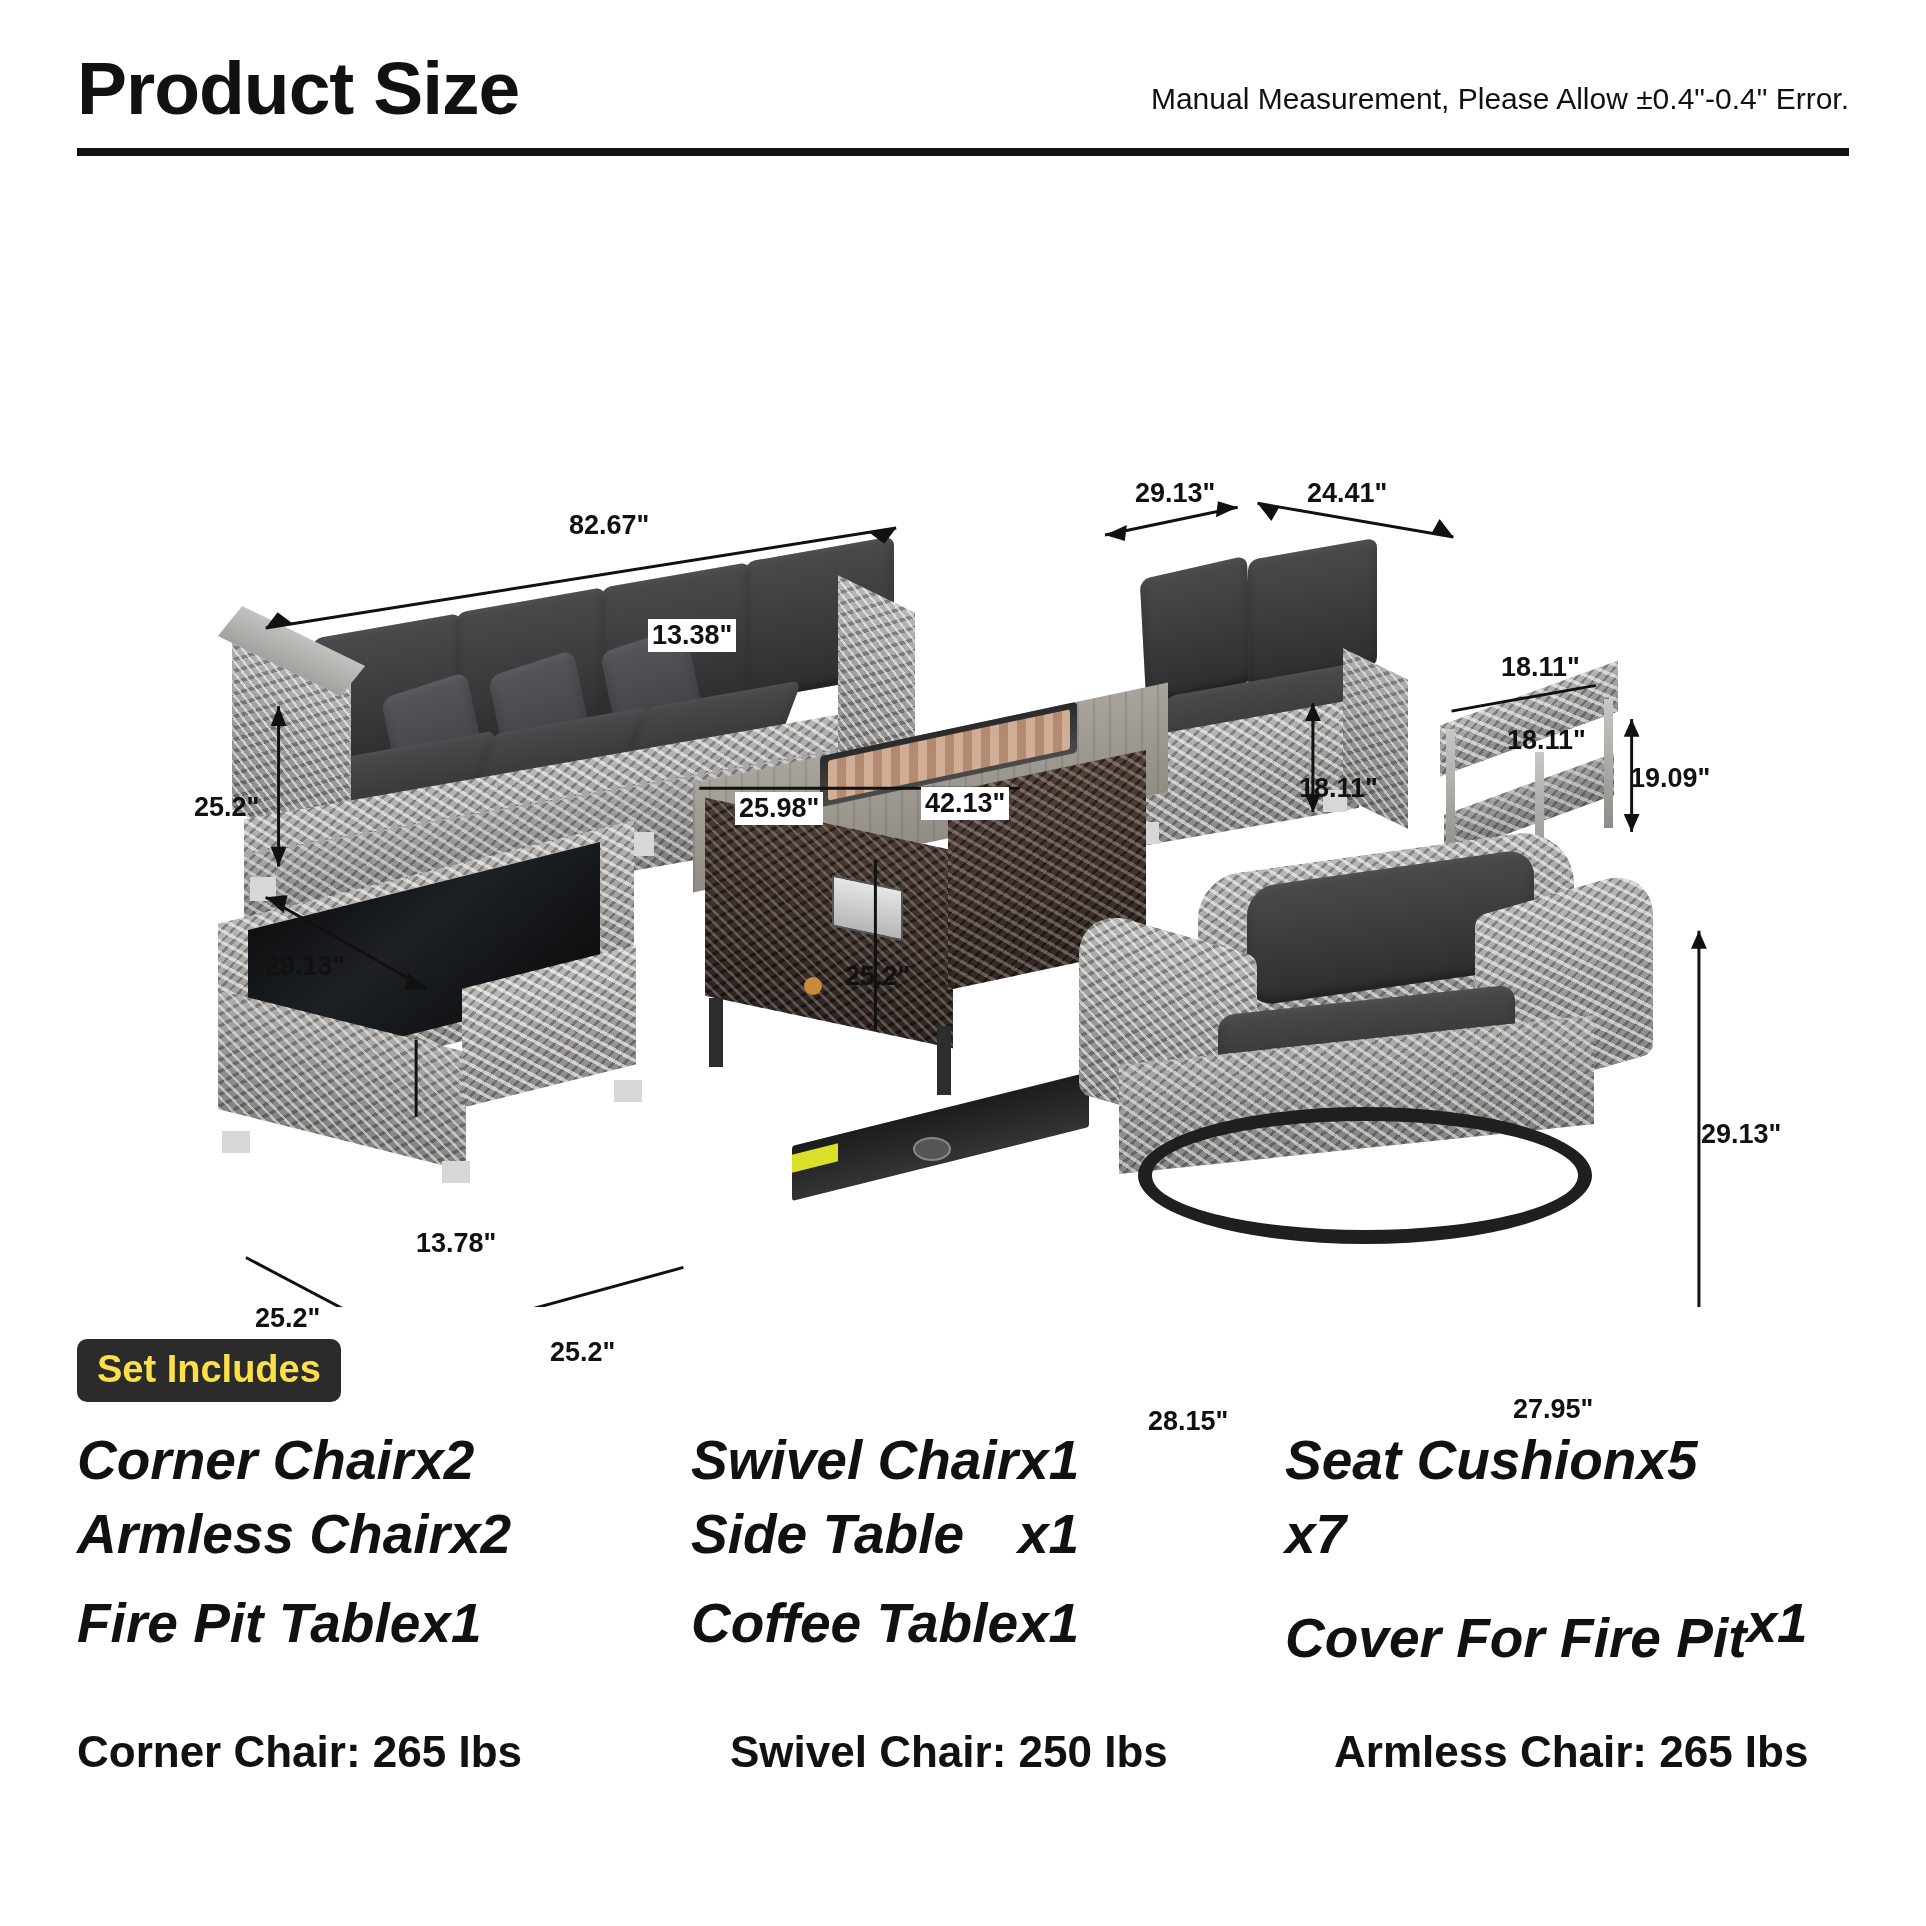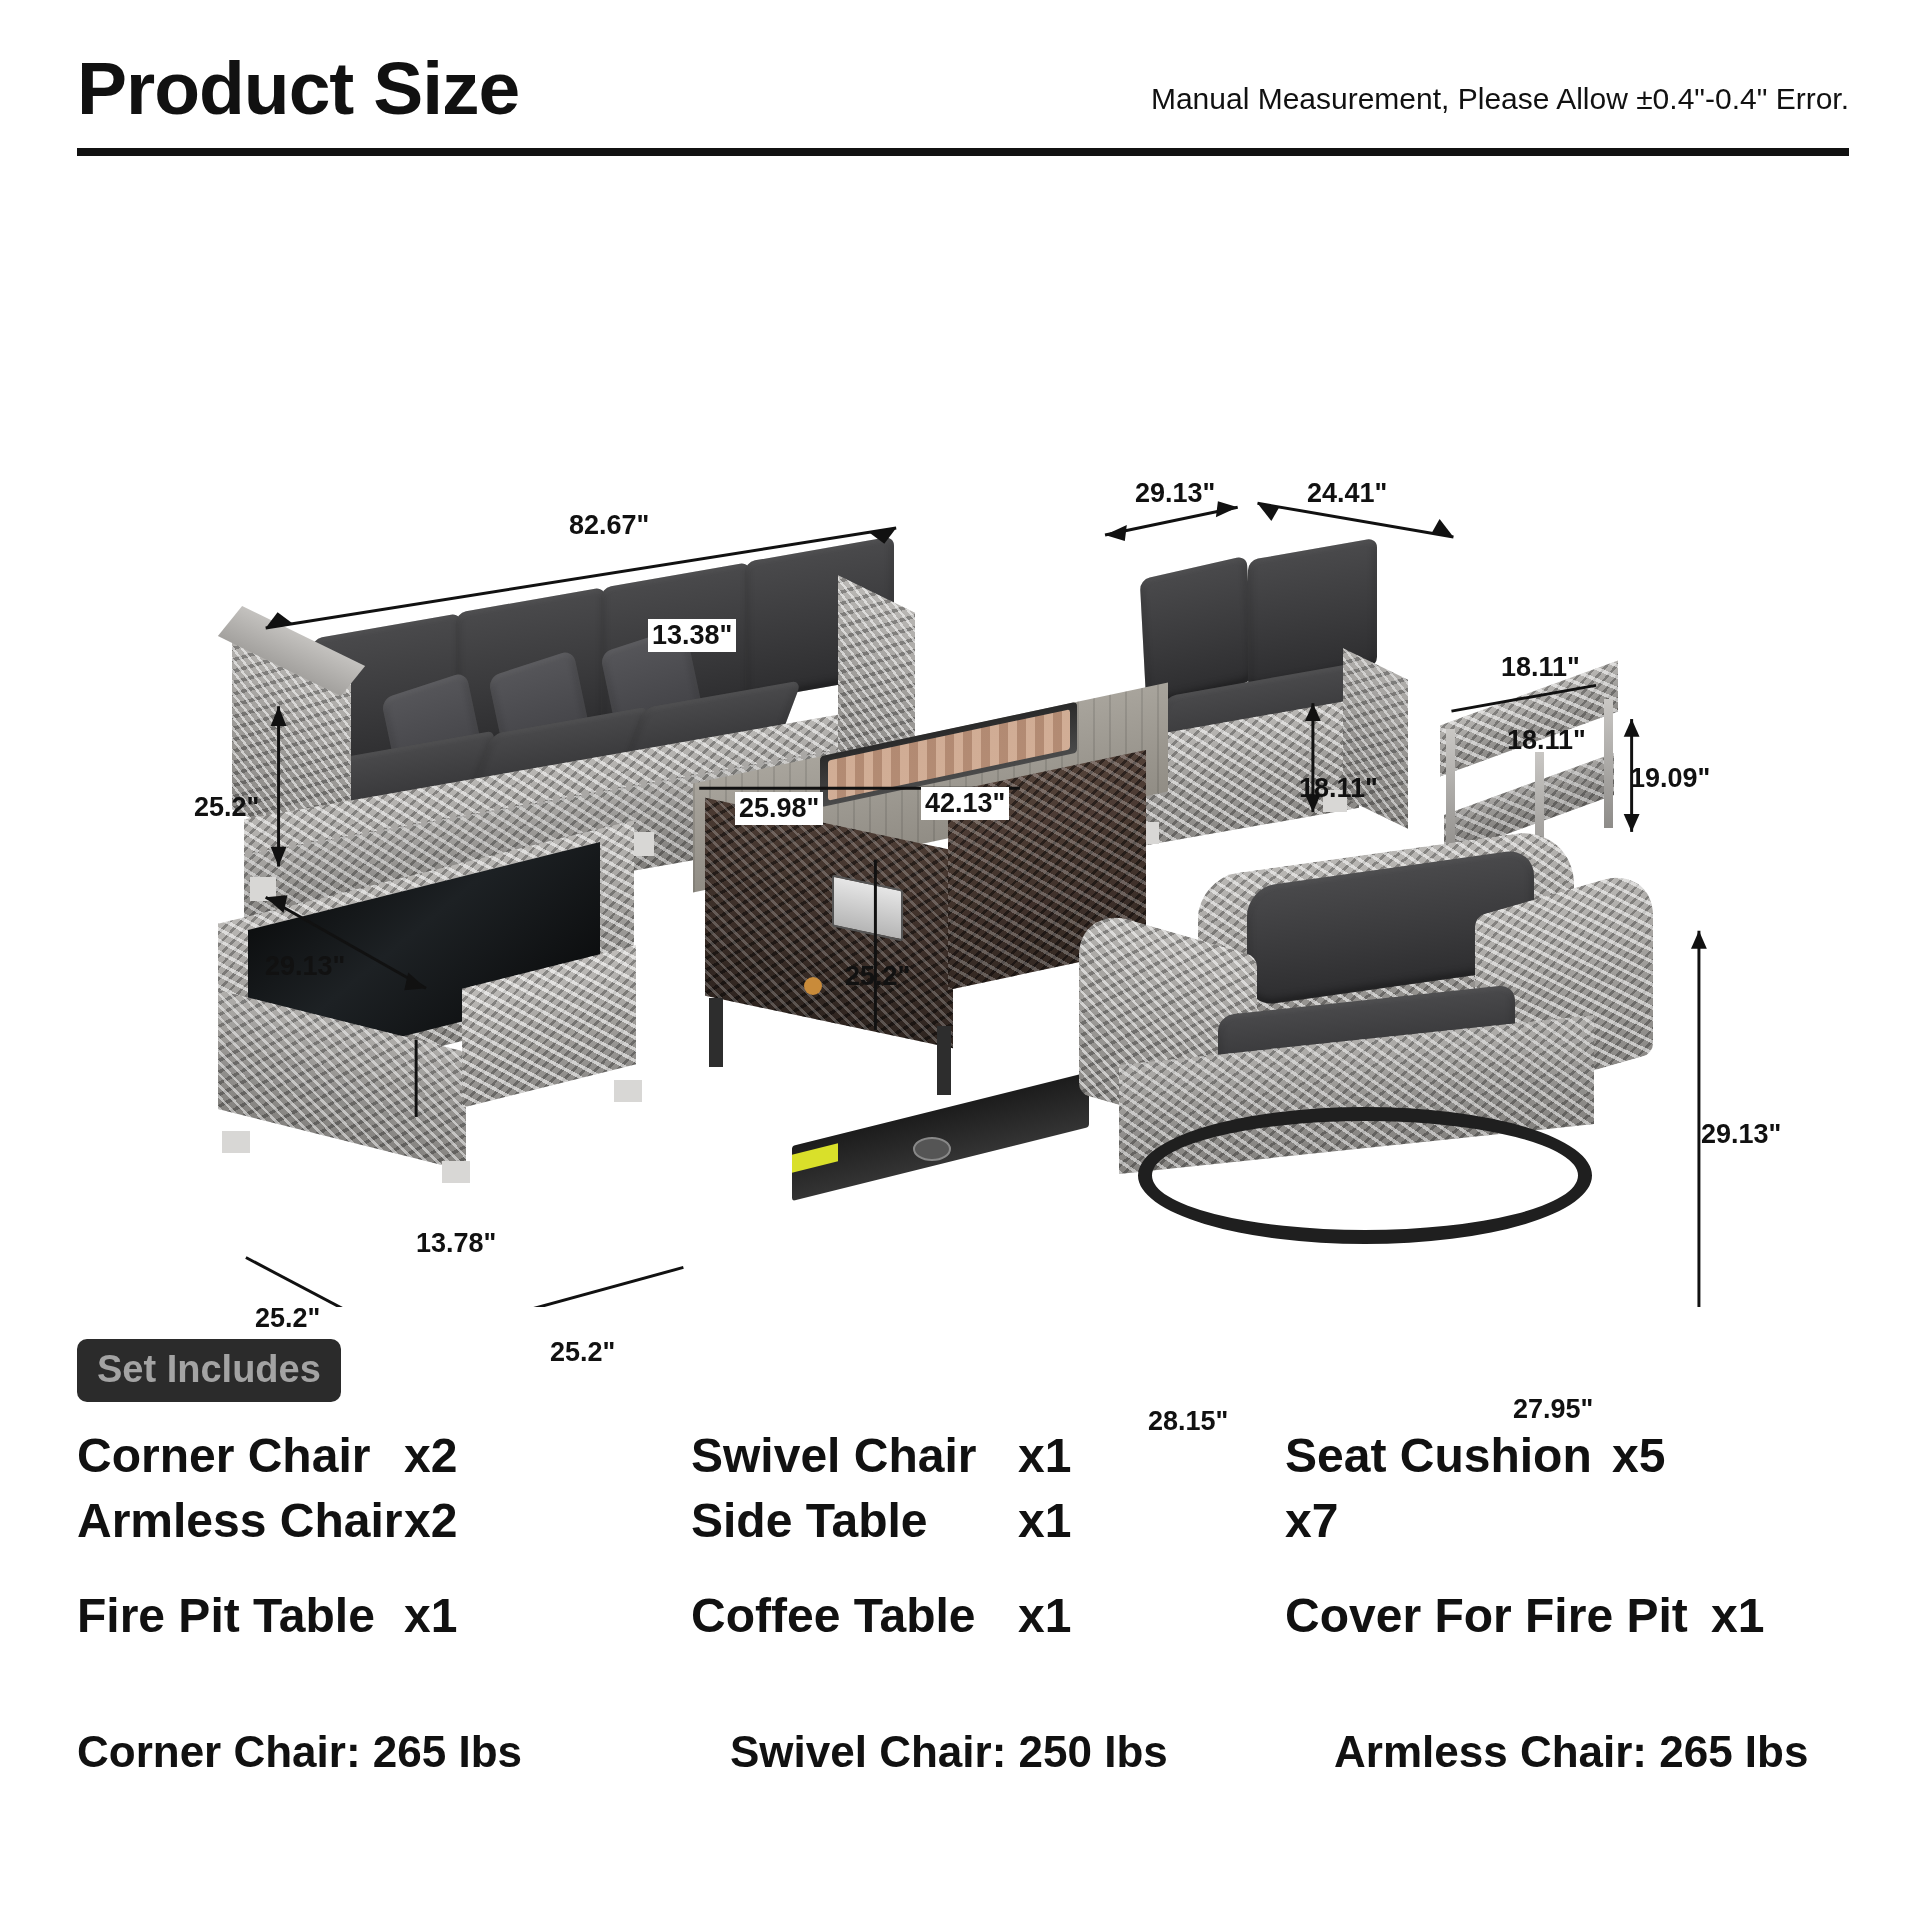--- a/index.html
+++ b/index.html
@@ -71,30 +71,30 @@
   .woodtop{
     background:
       repeating-linear-gradient(90deg, rgba(0,0,0,.10) 0 2px, rgba(0,0,0,0) 2px 16px),
       linear-gradient(180deg,#a8a49c 0%, #918d85 100%);
   }
   .leg{background:linear-gradient(180deg,#c9c7c4,#8e8c89);}
   .foot{background:#d8d7d5;}
 
   
   .pill{
-    display:inline-block;background:#2b2b2b;color:#a3a3a3;
+    display:inline-block;background:#2b2b2b;color:#fde047;
     font-size:38px;font-weight:bold;border-radius:10px;
     padding:9px 20px 11px 20px;
   }
   .sec-includes{position:absolute;left:77px;top:1339px;width:1782px;}
   .grid3{
     display:grid;grid-template-columns:614px 594px 574px;
     row-gap:10px;margin-top:26px;
   }
-  .row-item{display:flex;align-items:flex-end;font-size:48px;font-weight:bold;}
+  .row-item{display:flex;align-items:center;font-size:55px;font-weight:bold;font-style:italic;}
   .row-item .lbl{min-width:327px;}
   .row-item .qty{font-weight:bold;}
   .sec-weight{position:absolute;left:77px;top:1701px;width:1782px;}
   .wgrid{
     display:grid;grid-template-columns:653px 604px 554px;margin-top:26px;
   }
   .witem{font-size:44px;font-weight:bold;}
 </style>
 </head>
 <body>

